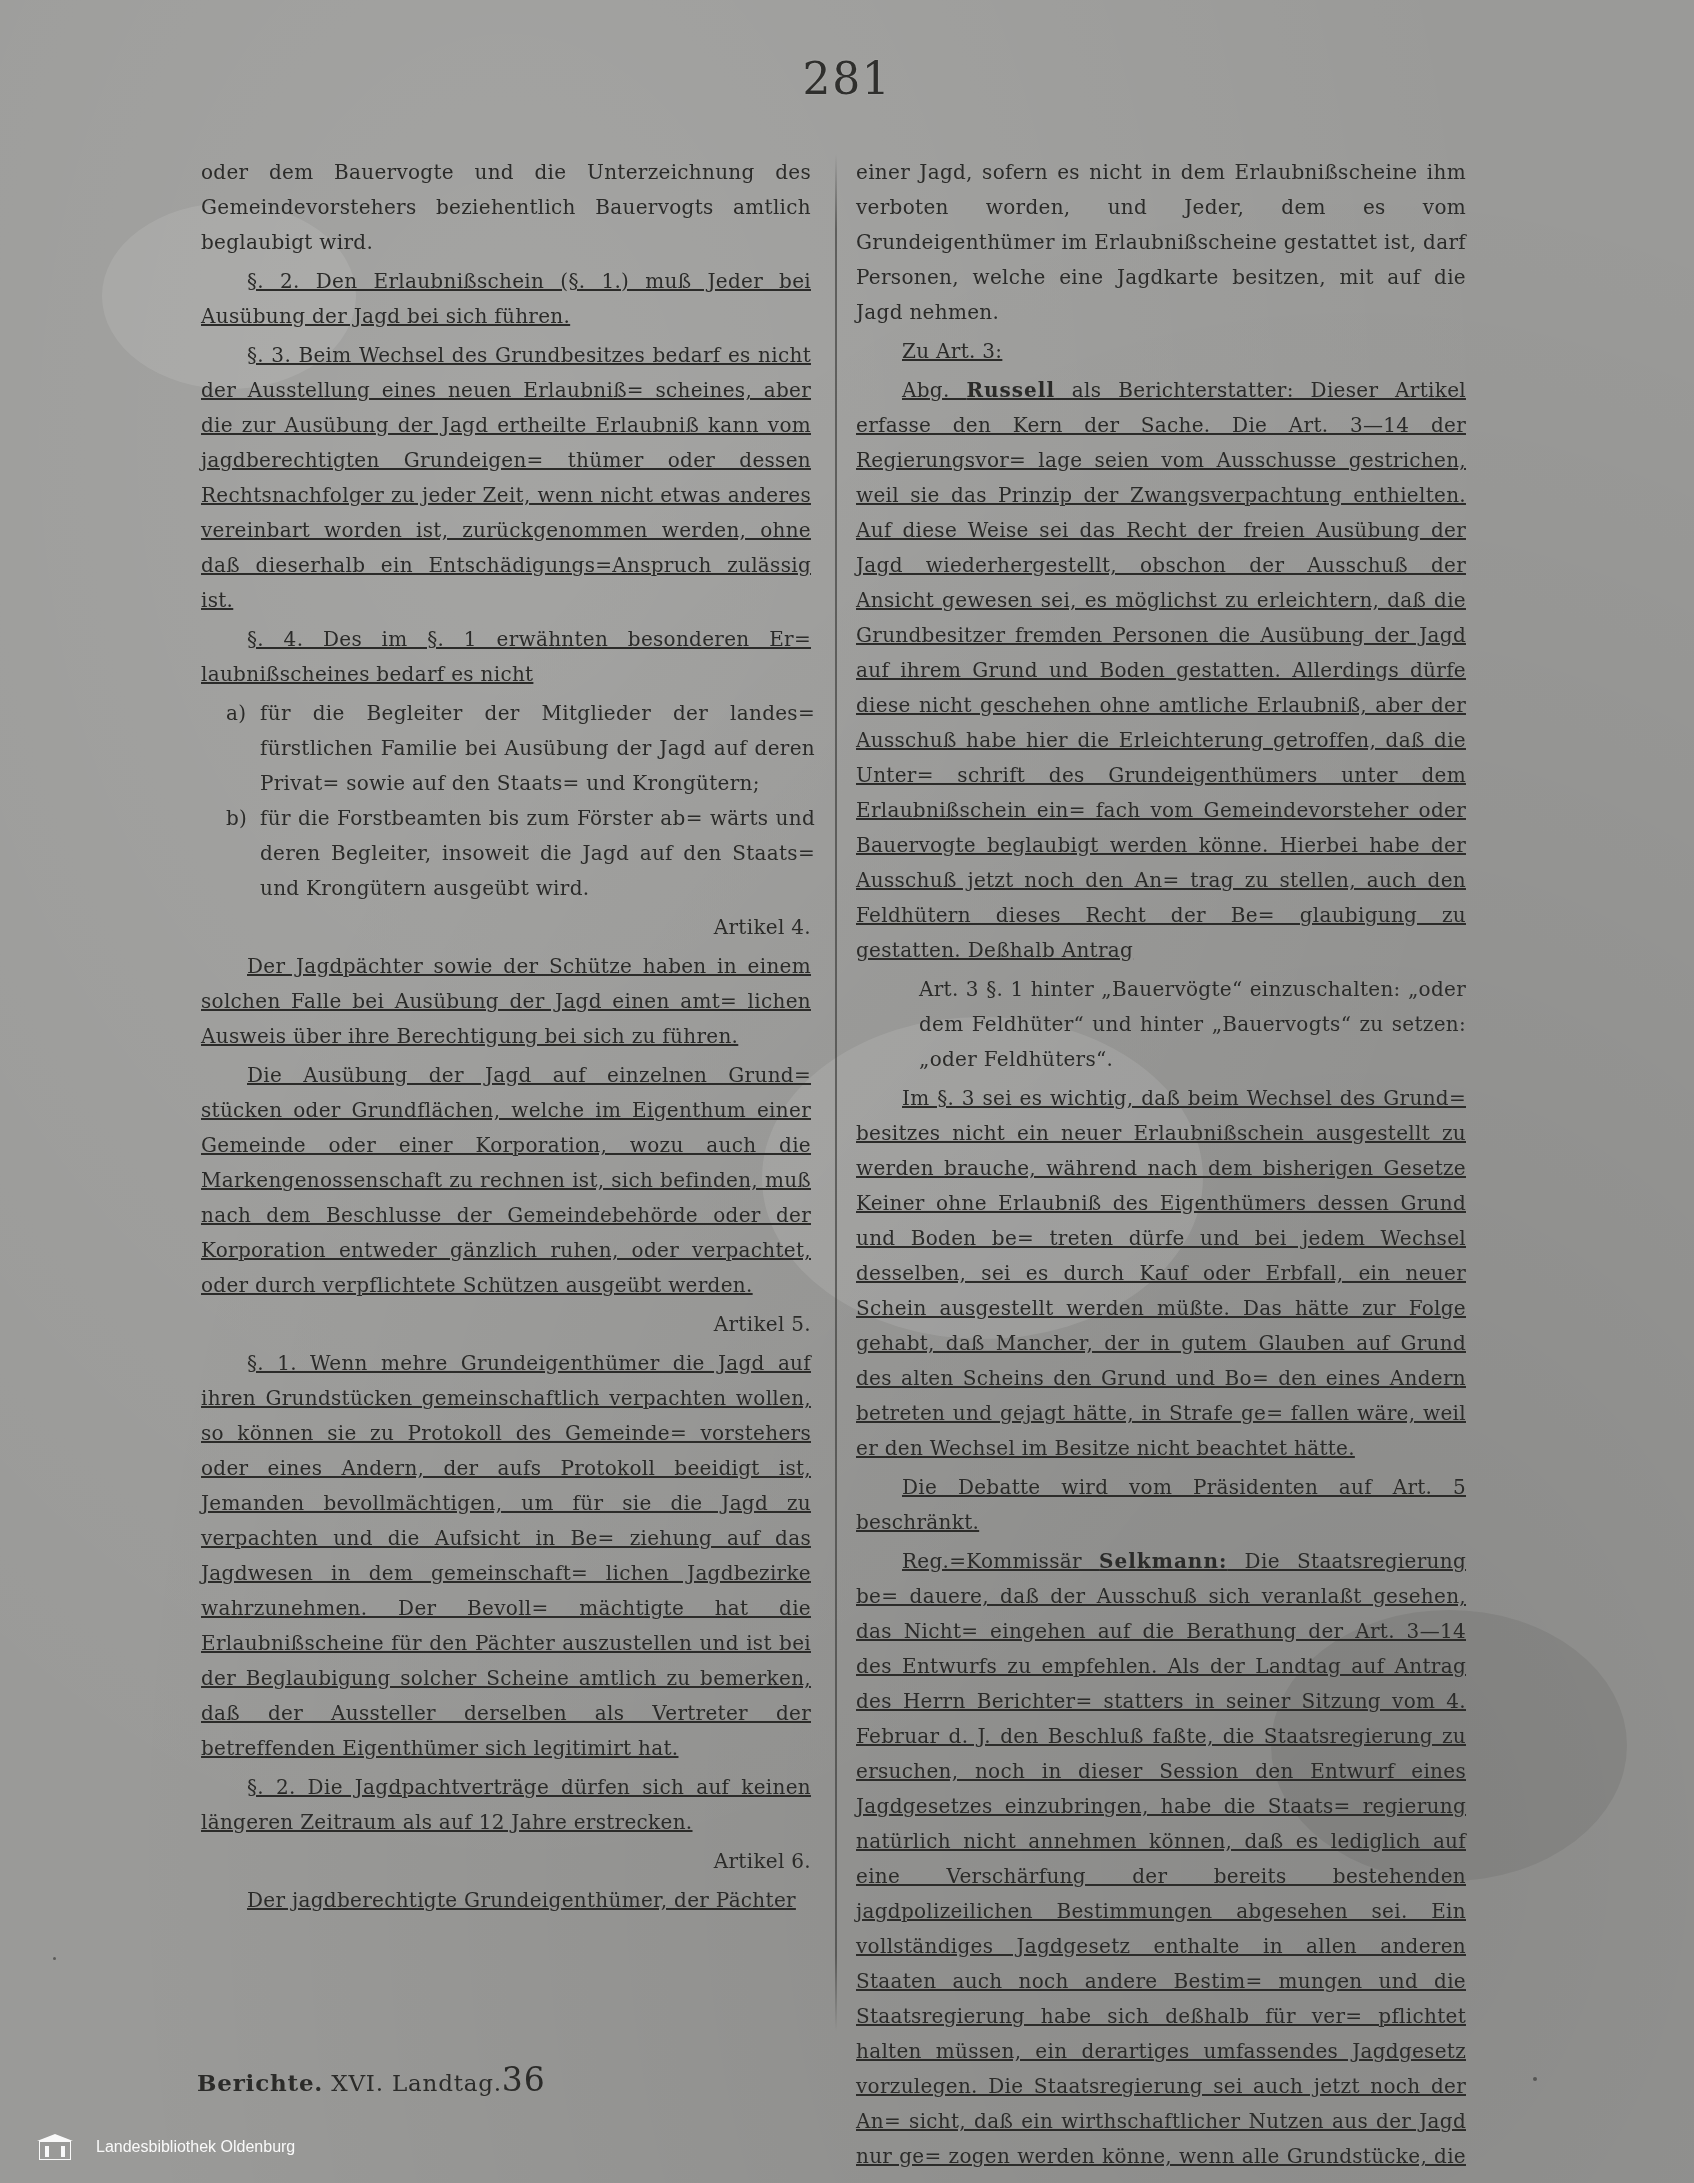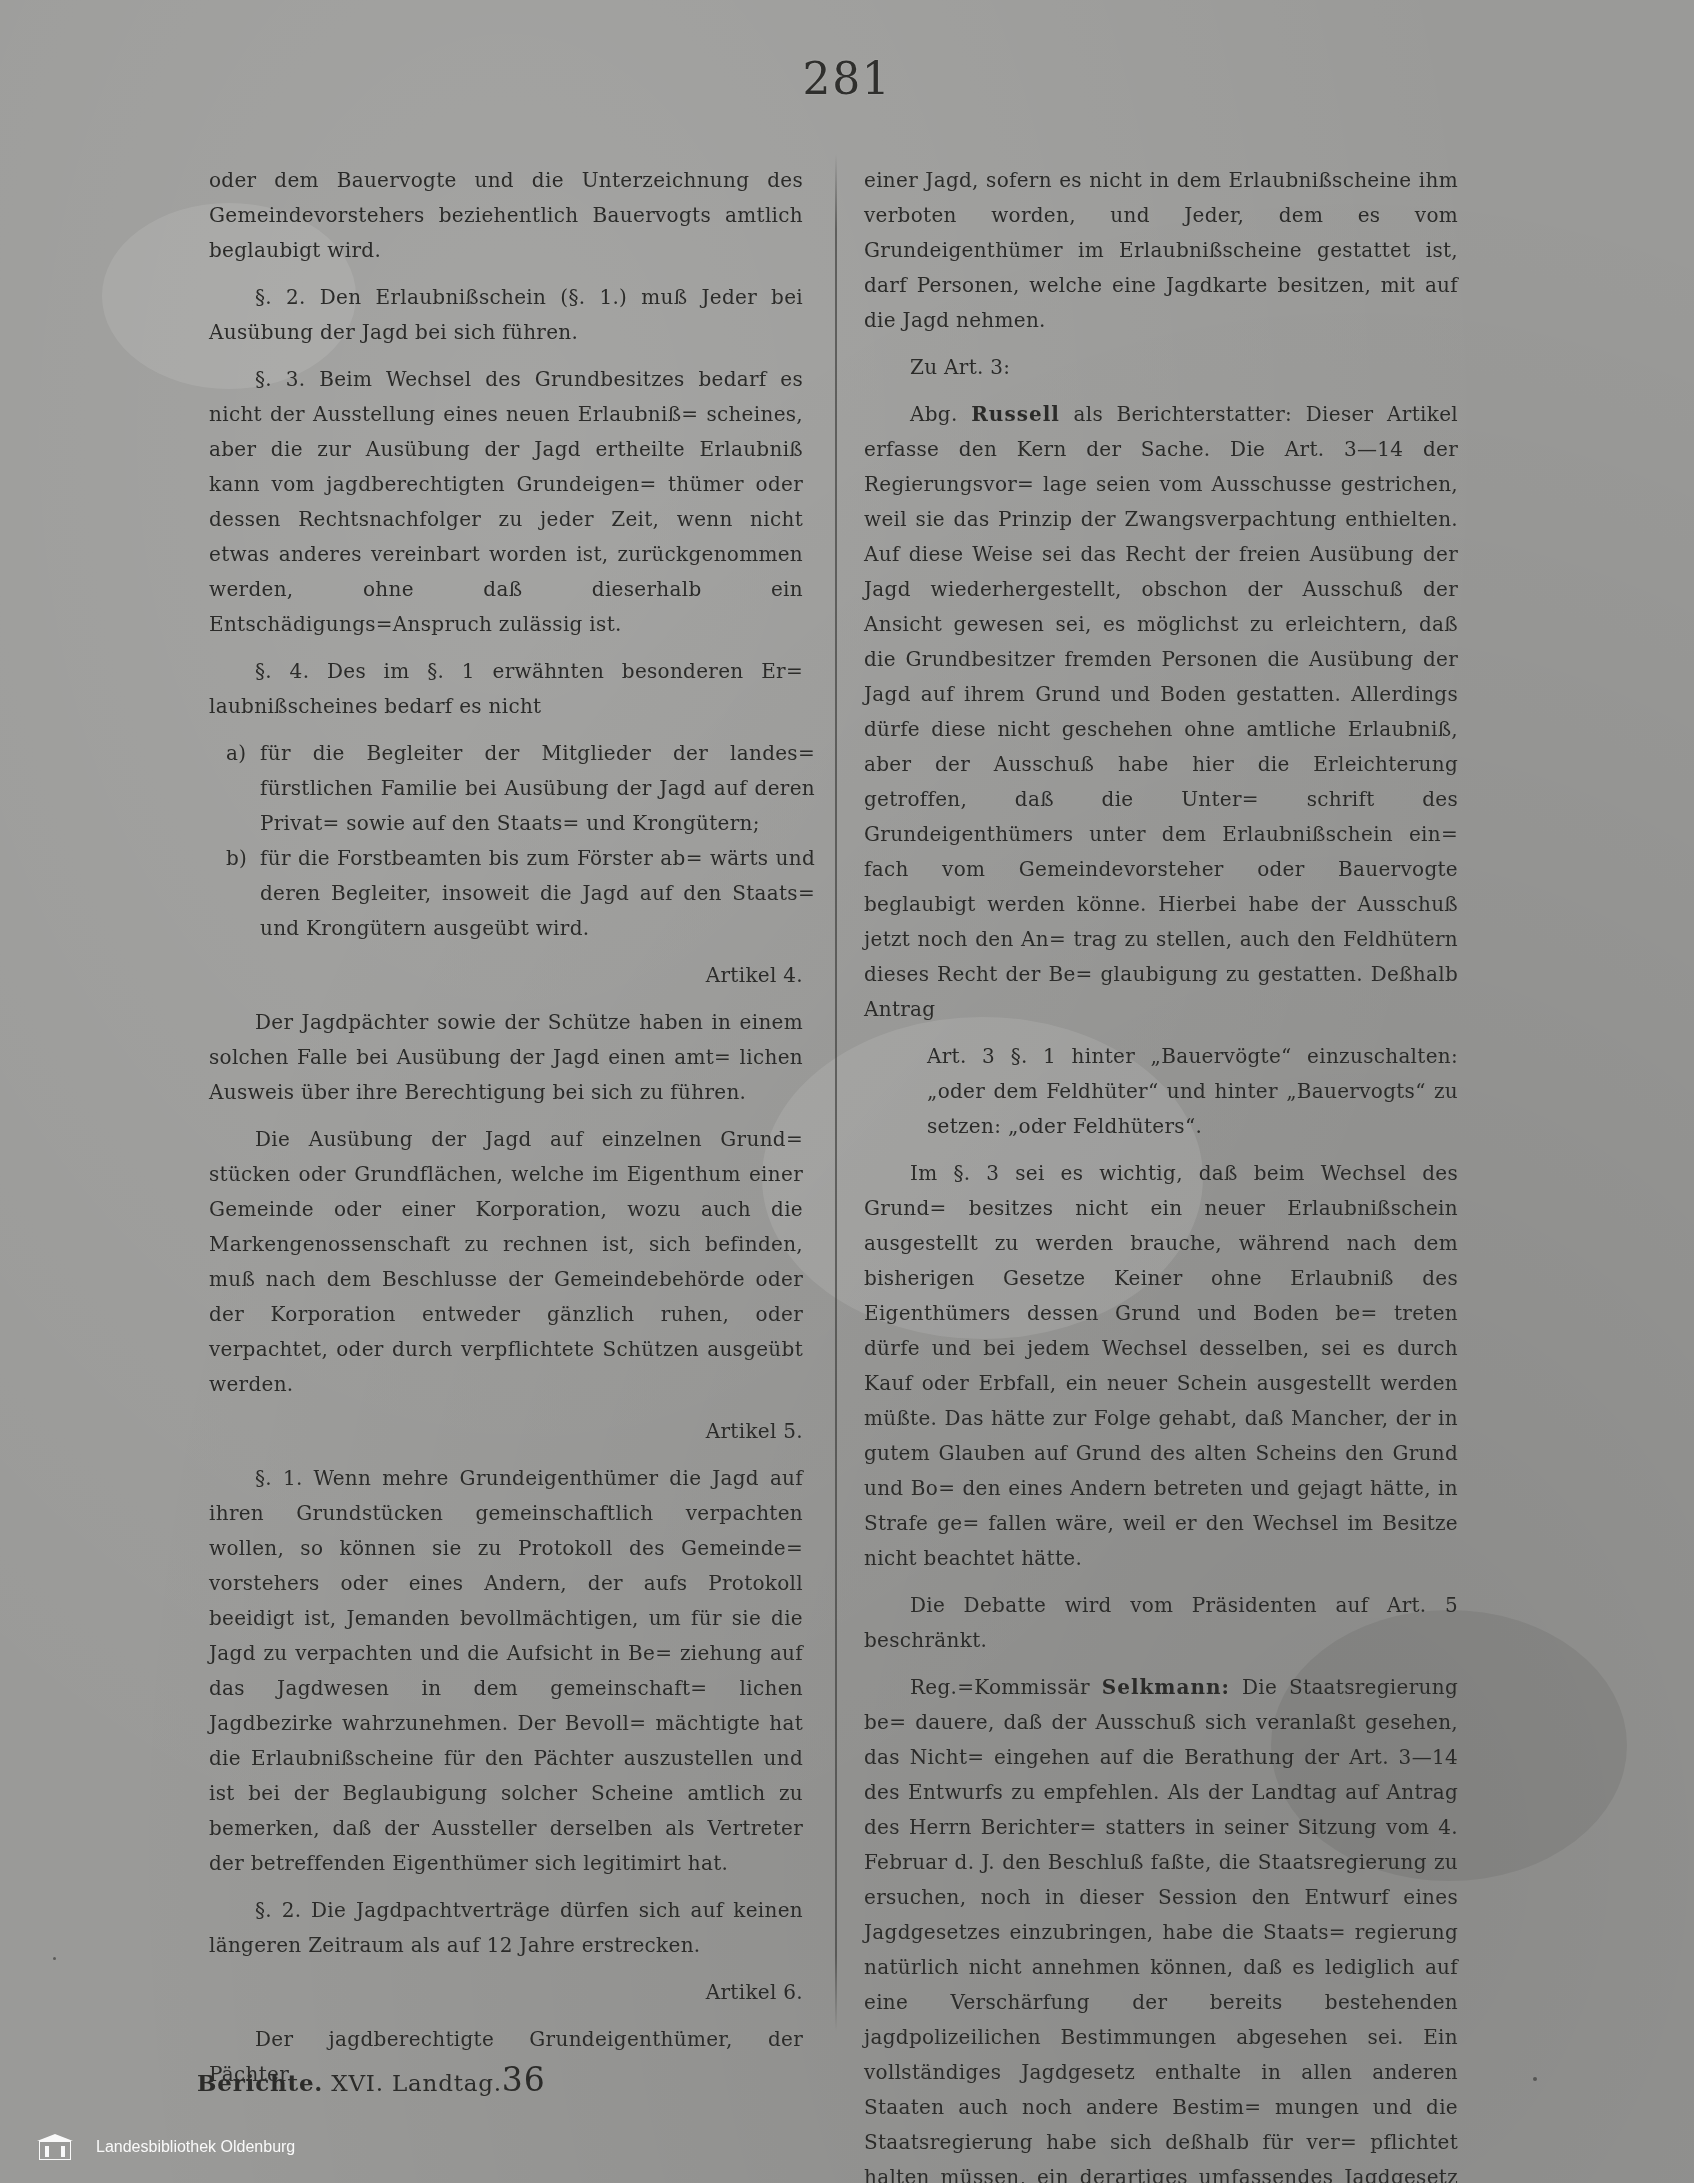--- a/index.html
+++ b/index.html
@@ -63,24 +63,25 @@
   }
   .divider {
     position: absolute;
     top: 154px;
     left: 835px;
     width: 1.7px;
     height: 1877px;
     background: linear-gradient(to bottom, rgba(60,60,58,0.0), rgba(60,60,58,0.65) 4%, rgba(60,60,58,0.65) 96%, rgba(60,60,58,0.0));
   }
   p {
-    margin: 12px;
+    margin: 4px;
   }
   .ind {
     text-indent: 46px;
+    text-decoration: underline;
   }
   .noind {
     text-indent: 0;
   }
   .ctr {
     text-align: right;
     text-indent: 0;
   }
   .bold {
     font-weight: bold;

